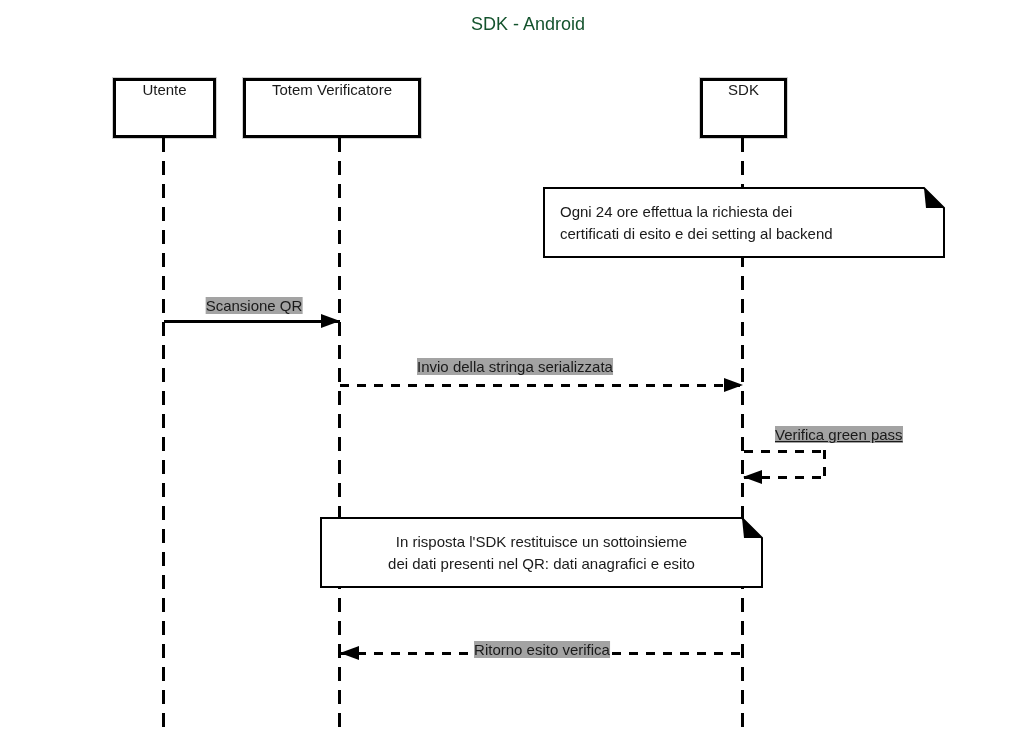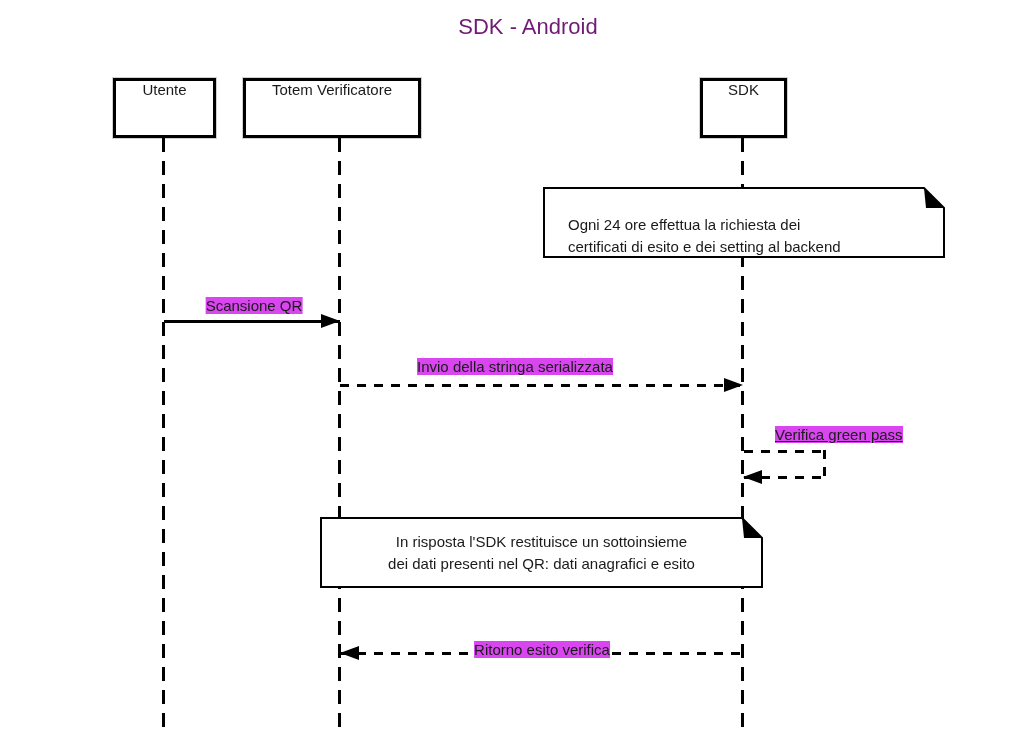--- a/index.html
+++ b/index.html
@@ -9,22 +9,22 @@
     height: 729px;
     background: #ffffff;
     font-family: "Liberation Sans", "DejaVu Sans", sans-serif;
     color: #1a1a1a;
     overflow: hidden;
   }
   .title {
     position: absolute;
     left: 528px; top: 14px;
     transform: translateX(-50%);
-    font-size: 22px;
-    color: #701a75;
+    font-size: 18px;
+    color: #14532d;
     white-space: nowrap;
   }
   .actor {
     position: absolute;
     top: 78px;
     height: 60px;
     box-sizing: border-box;
     background: #ffffff;
     border: 3px solid #000000;
     box-shadow: 0 0 0 1px rgba(0,0,0,0.18);
@@ -51,21 +51,21 @@
   .note-text {
     position: absolute;
     left: 0; top: 0; right: 0; bottom: 0;
     display: flex;
     flex-direction: column;
     justify-content: center;
     font-size: 15px;
     line-height: 22px;
     z-index: 1;
   }
-  .note-text.left { padding-left: 25px; padding-right: 8px; text-align: left; justify-content: flex-end; }
+  .note-text.left { padding-left: 17px; padding-right: 8px; text-align: left; }
   .note-text.center { text-align: center; padding: 0 6px; }
   .msg-line-solid {
     position: absolute;
     height: 3px;
     background: #000000;
     z-index: 1;
   }
   .msg-line-dashed {
     position: absolute;
     height: 3px;
@@ -92,21 +92,21 @@
     border-top: 7px solid transparent;
     border-bottom: 7px solid transparent;
     border-right: 19px solid #000000;
     z-index: 2;
   }
   .msg-label {
     position: absolute;
     transform: translateX(-50%);
     font-size: 15px;
     white-space: nowrap;
-    background: #d946ef;
+    background: #a3a3a3;
     z-index: 2;
   }
   .msg-label.no-center { transform: none; text-decoration: underline; }
 </style>
 </head>
 <body>
 
 <div class="canvas">
 
   <div class="title">SDK - Android</div>

